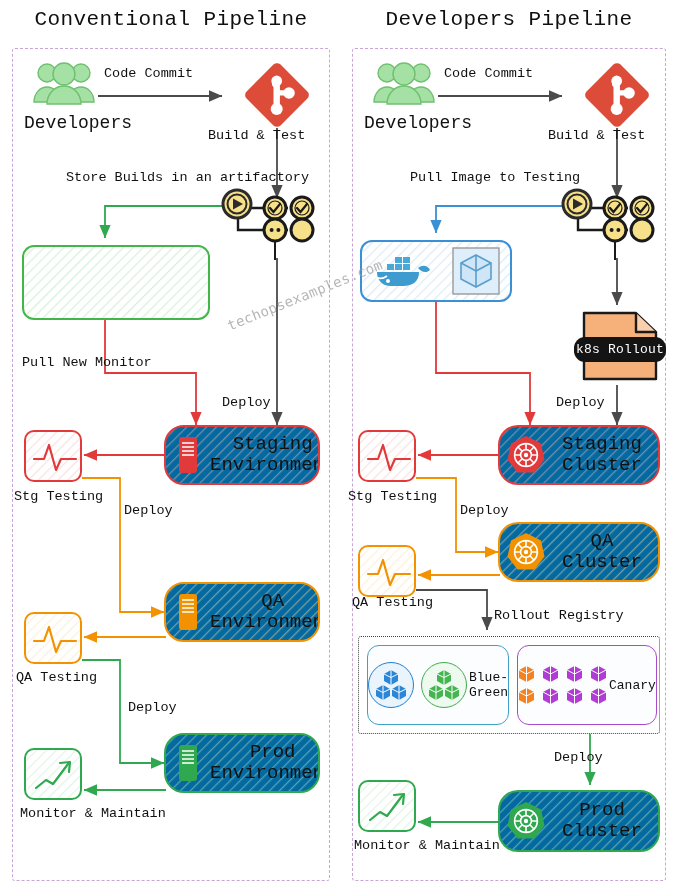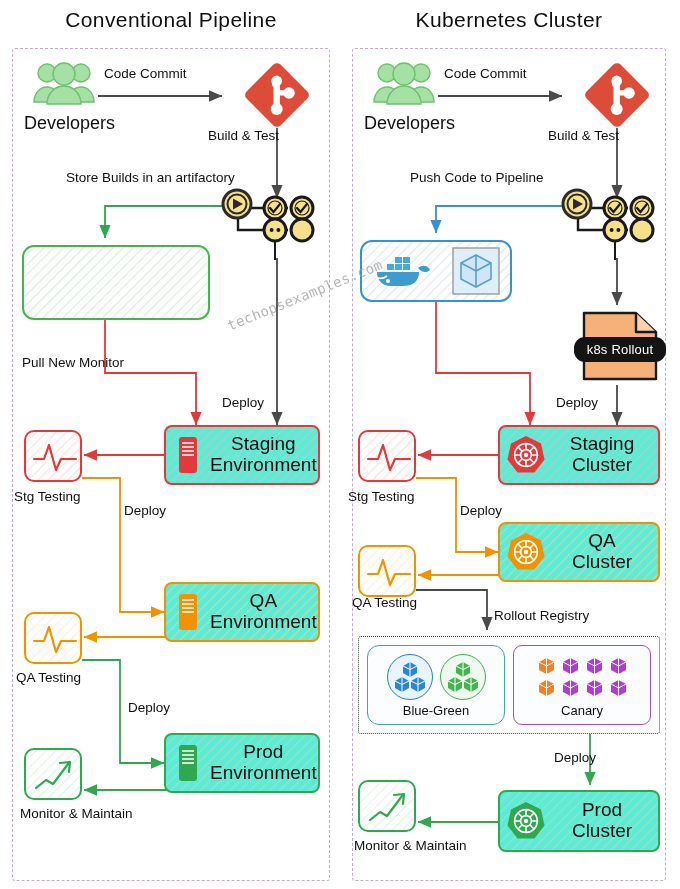--- a/index.html
+++ b/index.html
@@ -3,43 +3,43 @@
 <meta charset="utf-8">
 <style>
   html,body{margin:0;padding:0;background:#ffffff;}
   body{
     width:680px;height:889px;position:relative;overflow:hidden;
     font-family:"DejaVu Sans","Liberation Sans",sans-serif;
     color:#1a1a1a;
   }
   .stage{position:absolute;inset:0;width:680px;height:889px;}
   svg.layer{position:absolute;left:0;top:0;width:680px;height:889px;overflow:visible;}
-  .hand{font-family:Liberation Sans, sans-serif;}
+  .hand{font-family:Liberation Mono, monospace;}
 
   
   .col-title{
     position:absolute;top:8px;font-size:21px;letter-spacing:.4px;
     color:#0f0f0f;text-align:center;white-space:nowrap;
   }
   #title-left{left:12px;width:318px;}
   #title-right{left:352px;width:314px;}
 
   
   .panel{
     position:absolute;border:1.6px dashed #c9a4d8;border-radius:3px;
     background:#fff;box-sizing:border-box;
   }
   #panel-left{left:12px;top:48px;width:318px;height:833px;}
   #panel-right{left:352px;top:48px;width:314px;height:833px;}
 
   
   .node{
-    position:absolute;box-sizing:border-box;border-radius:8px;
+    position:absolute;box-sizing:border-box;border-radius:20px;
     display:flex;align-items:center;border-width:2px;border-style:solid;
-    overflow:hidden;background:#5eead4;
+    overflow:hidden;background:#0369a1;
   }
   .node .hatch{position:absolute;inset:0;}
   .node .node-ico{position:relative;flex:0 0 auto;display:flex;align-items:center;justify-content:center;}
   .node .node-lbl{
     position:relative;flex:1;text-align:center;line-height:1.08;
     font-size:19px;color:#111;padding-right:6px;
   }
   .node .node-lbl span{display:block;}
 
   
@@ -77,25 +77,25 @@
   }
 
   
   #rollout{
     position:absolute;left:358px;top:636px;width:302px;height:98px;
     border:1.8px dotted #444;box-sizing:border-box;border-radius:3px;
     display:flex;align-items:center;gap:8px;padding:0 8px;background:#fff;
   }
   .strat{
     flex:1;height:80px;box-sizing:border-box;border-radius:12px;border-width:1.8px;
-    border-style:solid;background:#fcfdff;display:flex;flex-direction:column;
+    border-style:solid;background:#fcfdff;display:flex;flex-direction:row;
     align-items:center;justify-content:center;gap:2px;
   }
   #strat-bluegreen{border-color:#3f9fc4;}
-  #strat-canary{border-color:#a94bc9;border-radius:9px;}
+  #strat-canary{border-color:#a94bc9;}
   .strat-lbl{font-size:13px;color:#111;}
   .strat-body{display:flex;align-items:center;justify-content:center;gap:7px;height:48px;}
   .bg-circle{
     width:44px;height:44px;border-radius:50%;border:1.4px solid;
     display:flex;align-items:center;justify-content:center;
   }
   .cube-grid{display:grid;grid-template-columns:repeat(4,1fr);gap:4px 7px;}
 
   
   #watermark{
@@ -137,21 +137,21 @@
       <marker id="ar-green" markerWidth="9" markerHeight="9" refX="7.4" refY="3.2" orient="auto">
         <path d="M0,0 L7.6,3.2 L0,6.4 z" fill="#2fa84f"></path>
       </marker>
       <marker id="ar-blue" markerWidth="9" markerHeight="9" refX="7.4" refY="3.2" orient="auto">
         <path d="M0,0 L7.6,3.2 L0,6.4 z" fill="#3b8fd4"></path>
       </marker>
     </defs>
   </svg>
 
   <div class="col-title hand" id="title-left">Conventional Pipeline</div>
-  <div class="col-title hand" id="title-right">Kubernetes Cluster</div>
+  <div class="col-title hand" id="title-right">Developers Pipeline</div>
 
   <div class="panel" id="panel-left"></div>
   <div class="panel" id="panel-right"></div>
 
   <svg class="layer">
 
     <line x1="98" y1="96" x2="222" y2="96" stroke="#4a4a4a" stroke-width="1.8" marker-end="url(#ar-dark)"></line>
     <line x1="277" y1="128" x2="277" y2="198" stroke="#4a4a4a" stroke-width="1.8" marker-end="url(#ar-dark)"></line>
     <path d="M222,206 L105,206 L105,238" fill="none" stroke="#2fa84f" stroke-width="1.8" marker-end="url(#ar-green)"></path>
     <path d="M105,320 L105,373 L196,373 L196,425" fill="none" stroke="#e23a3a" stroke-width="1.8" marker-end="url(#ar-red)"></path>
@@ -381,22 +381,22 @@
     <circle cx="86" cy="48" r="11" fill="#f7e08a" stroke="#1a1a1a" stroke-width="3"></circle>
     <line x1="59" y1="59" x2="59" y2="78" stroke="#1a1a1a" stroke-width="2"></line>
   </svg>
 
   <div class="edge-lbl hand" style="left:444px;top:66px;">Code Commit</div>
   <div class="edge-lbl hand" style="left:548px;top:128px;">
     <span>Build &amp;</span>
     <span>Test</span>
   </div>
   <div class="edge-lbl hand" style="left:410px;top:170px;">
-    <span>Push Code</span>
-    <span>to Pipeline</span>
+    <span>Pull Image</span>
+    <span>to Testing</span>
   </div>
   <div class="edge-lbl hand" style="left:556px;top:395px;">Deploy</div>
   <div class="edge-lbl hand" style="left:460px;top:503px;">Deploy</div>
   <div class="edge-lbl hand" style="left:494px;top:608px;">Rollout Registry</div>
   <div class="edge-lbl hand" style="left:554px;top:750px;">Deploy</div>
 
   <div id="registry">
     <svg class="hatch" style="position:absolute;inset:0;width:100%;height:100%;">
         <rect width="100%" height="100%" fill="url(#h-blue)" opacity=".5"></rect>
       </svg>

